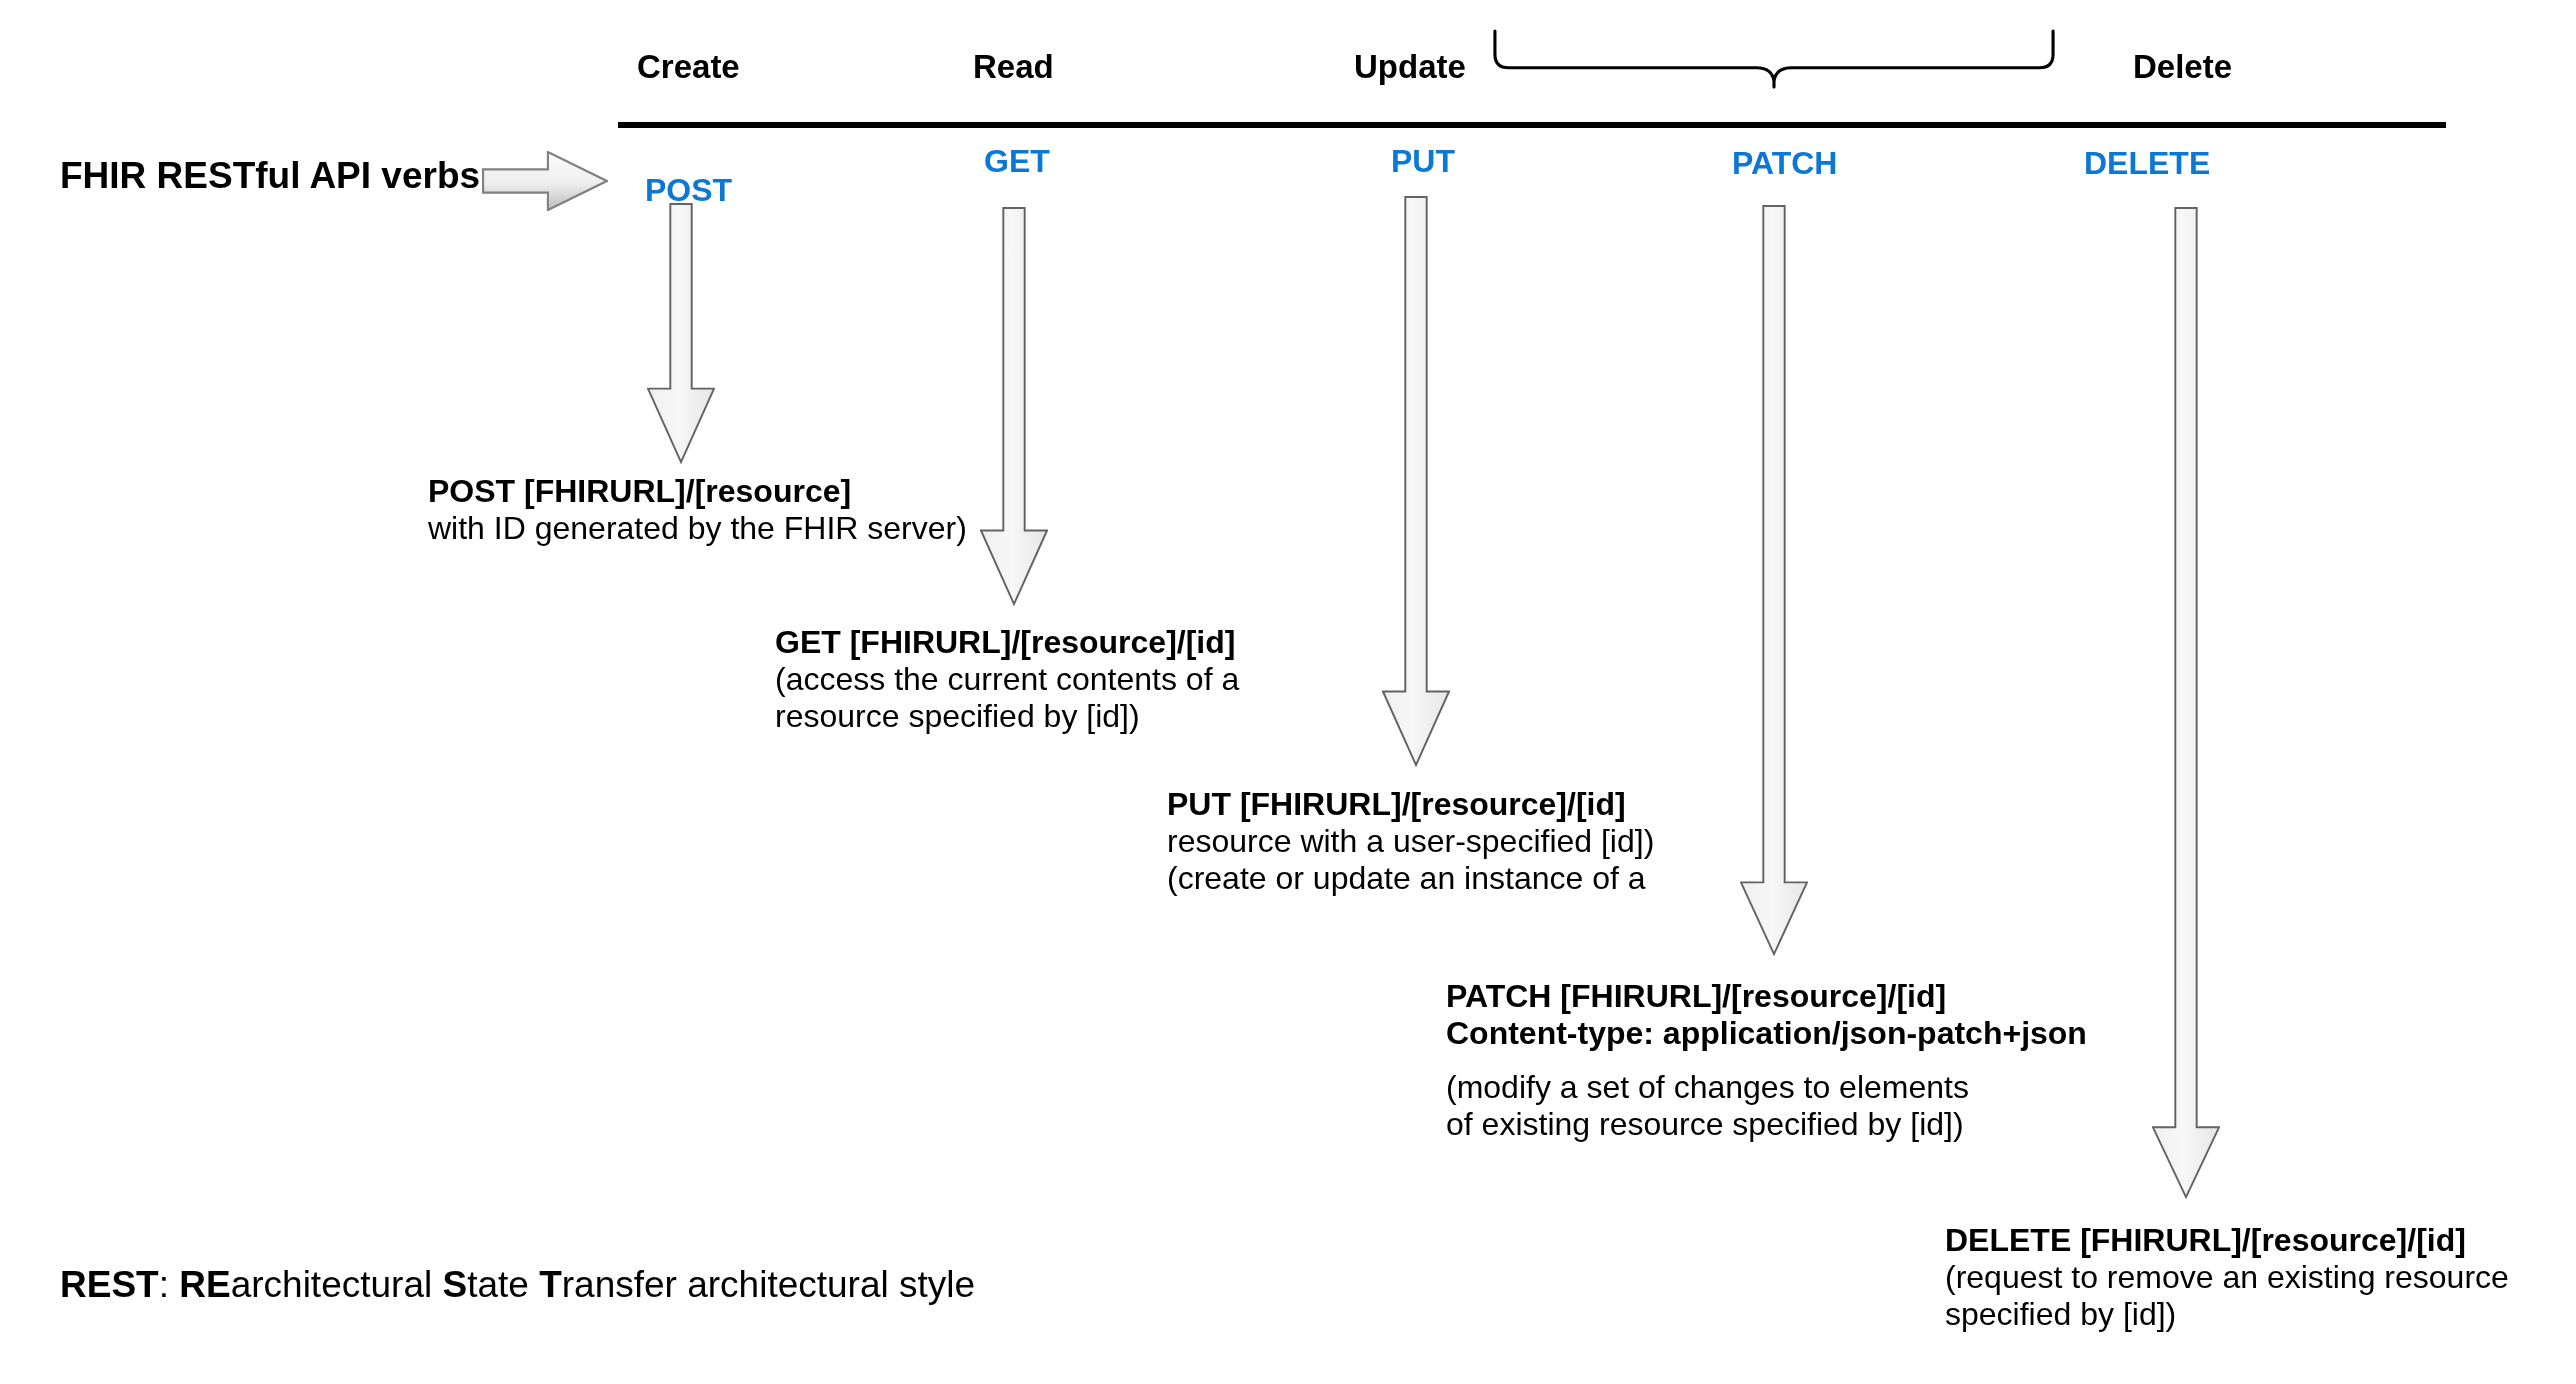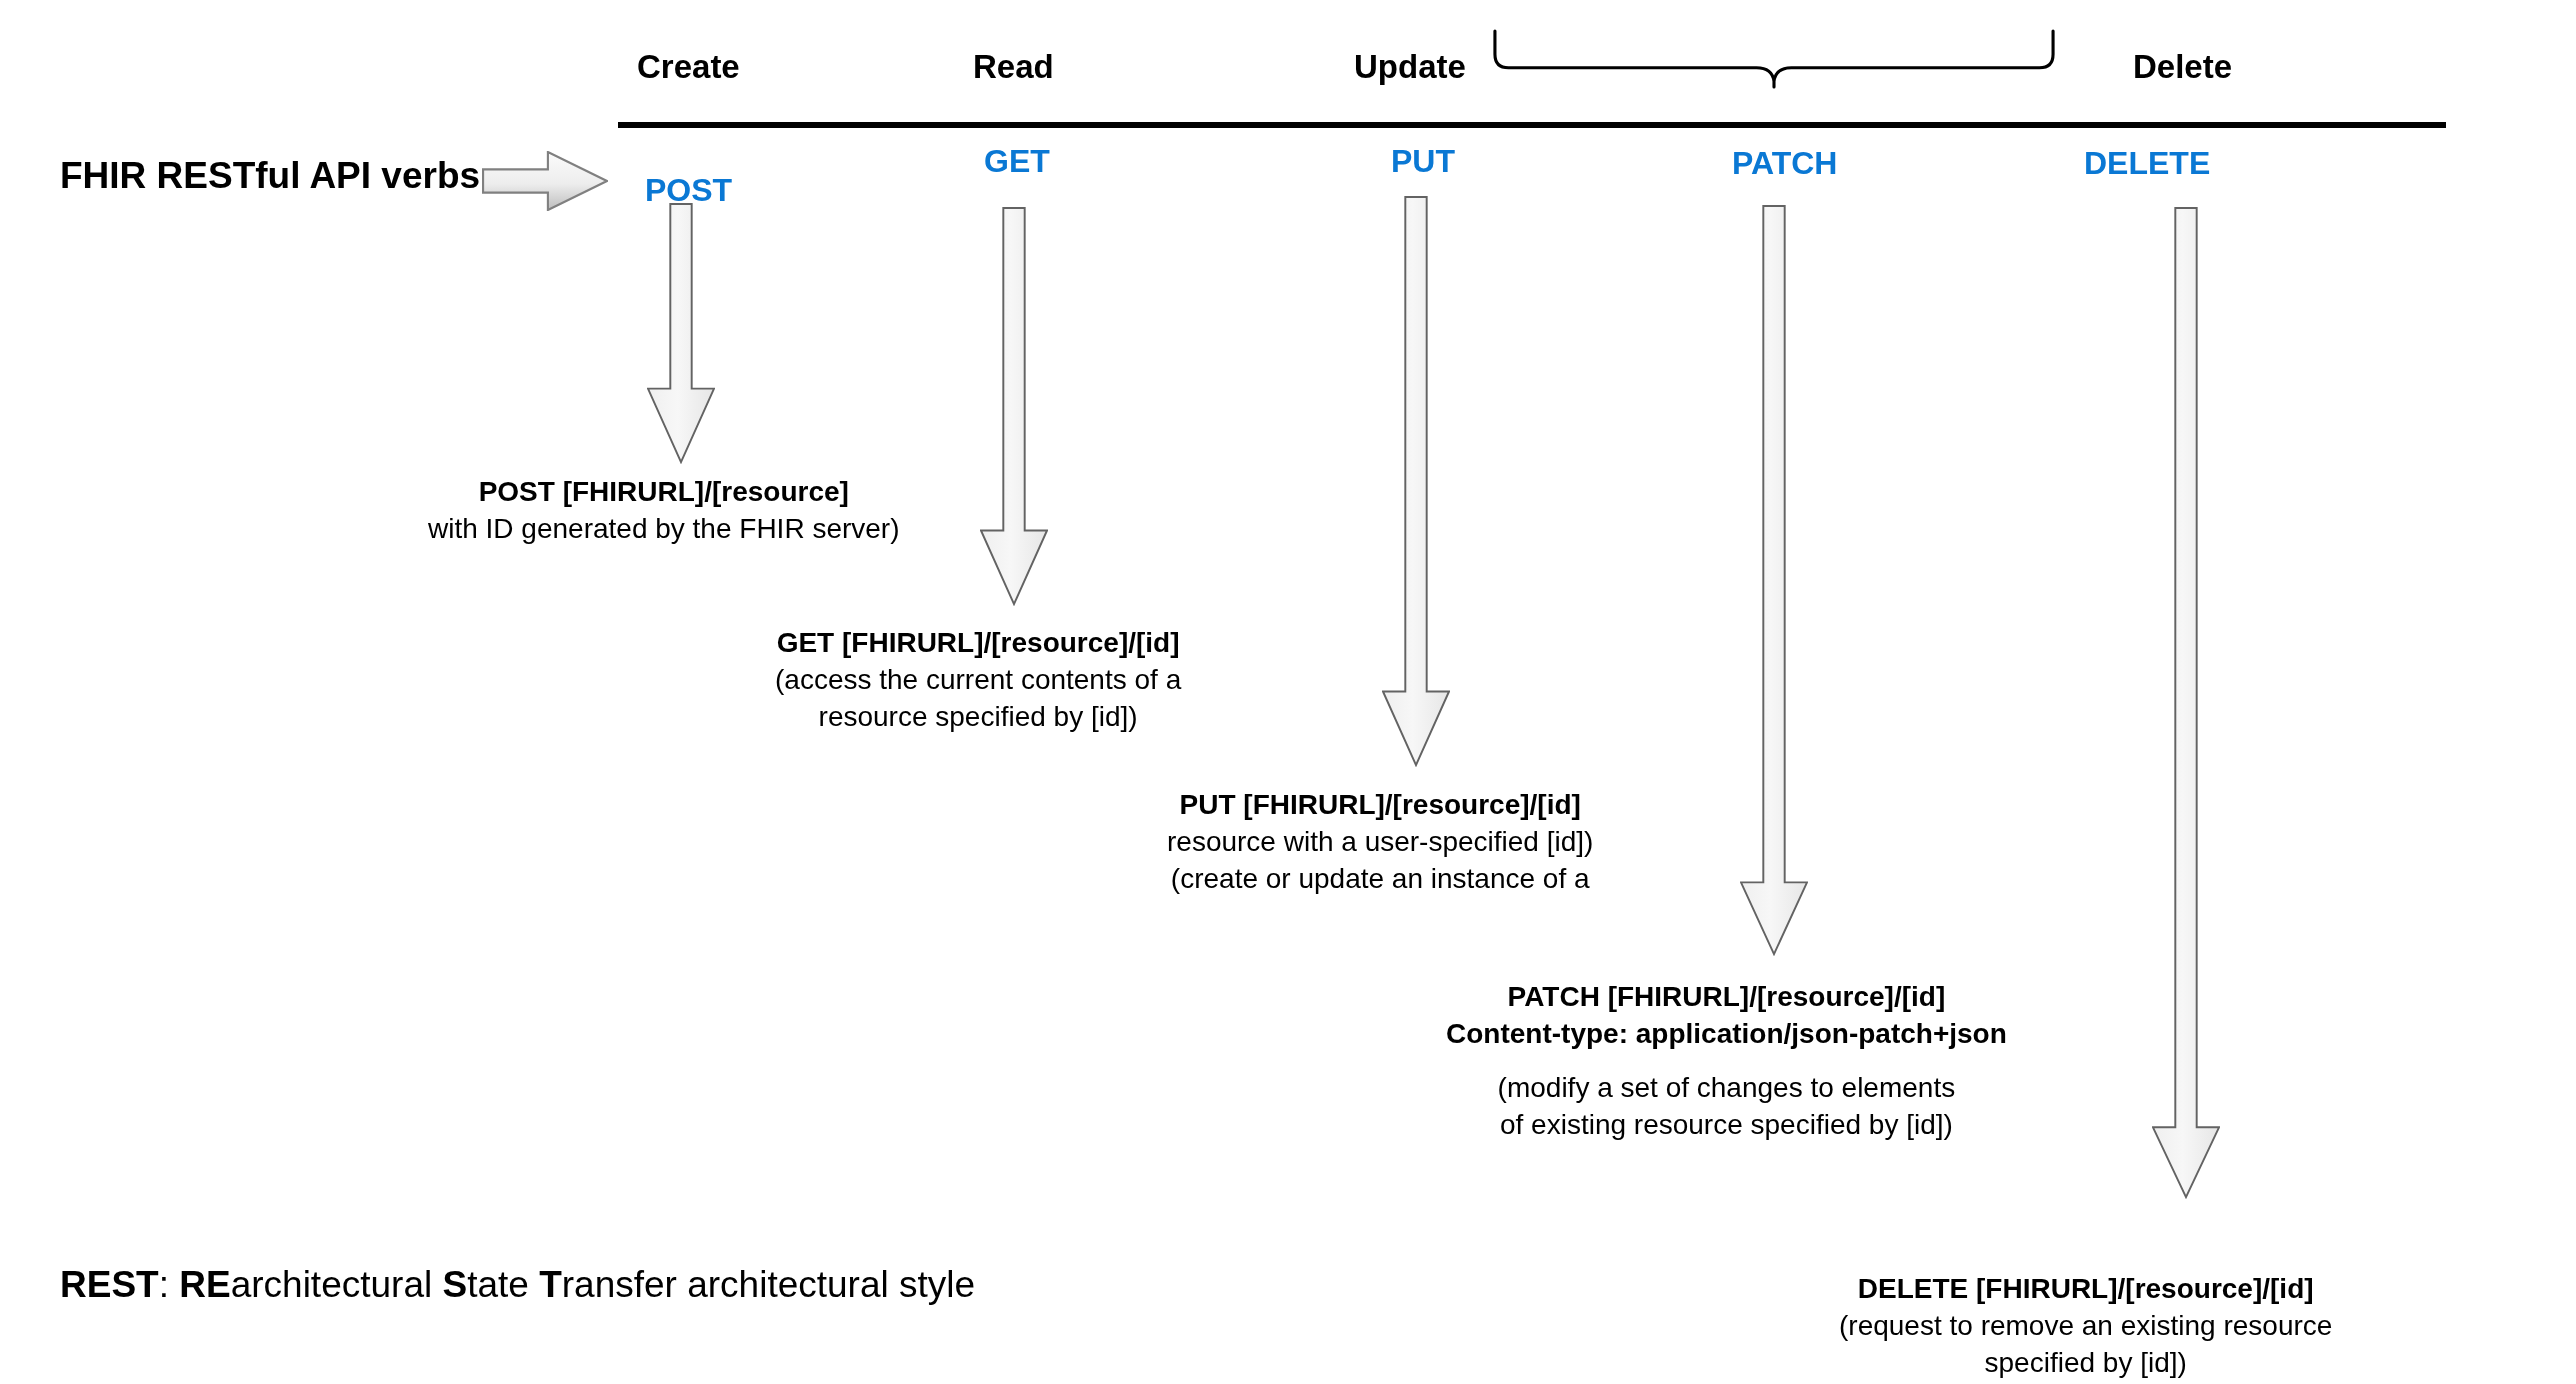--- a/index.html
+++ b/index.html
@@ -64,24 +64,23 @@
     font-weight: bold;
     white-space: nowrap;
     color: #0a78d4;
   }
 
   
   .dn-arrow { pointer-events: none; }
 
   
   .desc {
-    font-size: 28px;
+    font-size: 32px;
     line-height: 37px;
     white-space: nowrap;
-    text-align: center;
   }
   .desc .t { font-weight: bold; }
   .desc .n { font-weight: normal; }
   .desc .gap { display: block; height: 17.4px; }
 
   
   .rest-caption {
     left: 60px;
     top: 1264px;
     font-size: 37px;
@@ -170,21 +169,21 @@
   </div>
 
   <div class="abs desc" style="left:1446px; top:978px;">
     <div class="t">PATCH [FHIRURL]/[resource]/[id]</div>
     <div class="t">Content-type: application/json-patch+json</div>
     <span class="gap"></span>
     <div class="n">(modify a set of changes to elements</div>
     <div class="n">of existing resource specified by [id])</div>
   </div>
 
-  <div class="abs desc" style="left:1839px; top:1222px;margin-top:48px;">
+  <div class="abs desc" style="left:1945px; top:1222px;">
     <div class="t">DELETE [FHIRURL]/[resource]/[id]</div>
     <div class="n">(request to remove an existing resource</div>
     <div class="n">specified by [id])</div>
   </div>
 
   <div class="abs rest-caption">
     <b>REST</b><span>: </span><b>RE</b><span>architectural </span><b>S</b><span>tate </span><b>T</b><span>ransfer architectural style</span>
   </div>
 
 </div>

